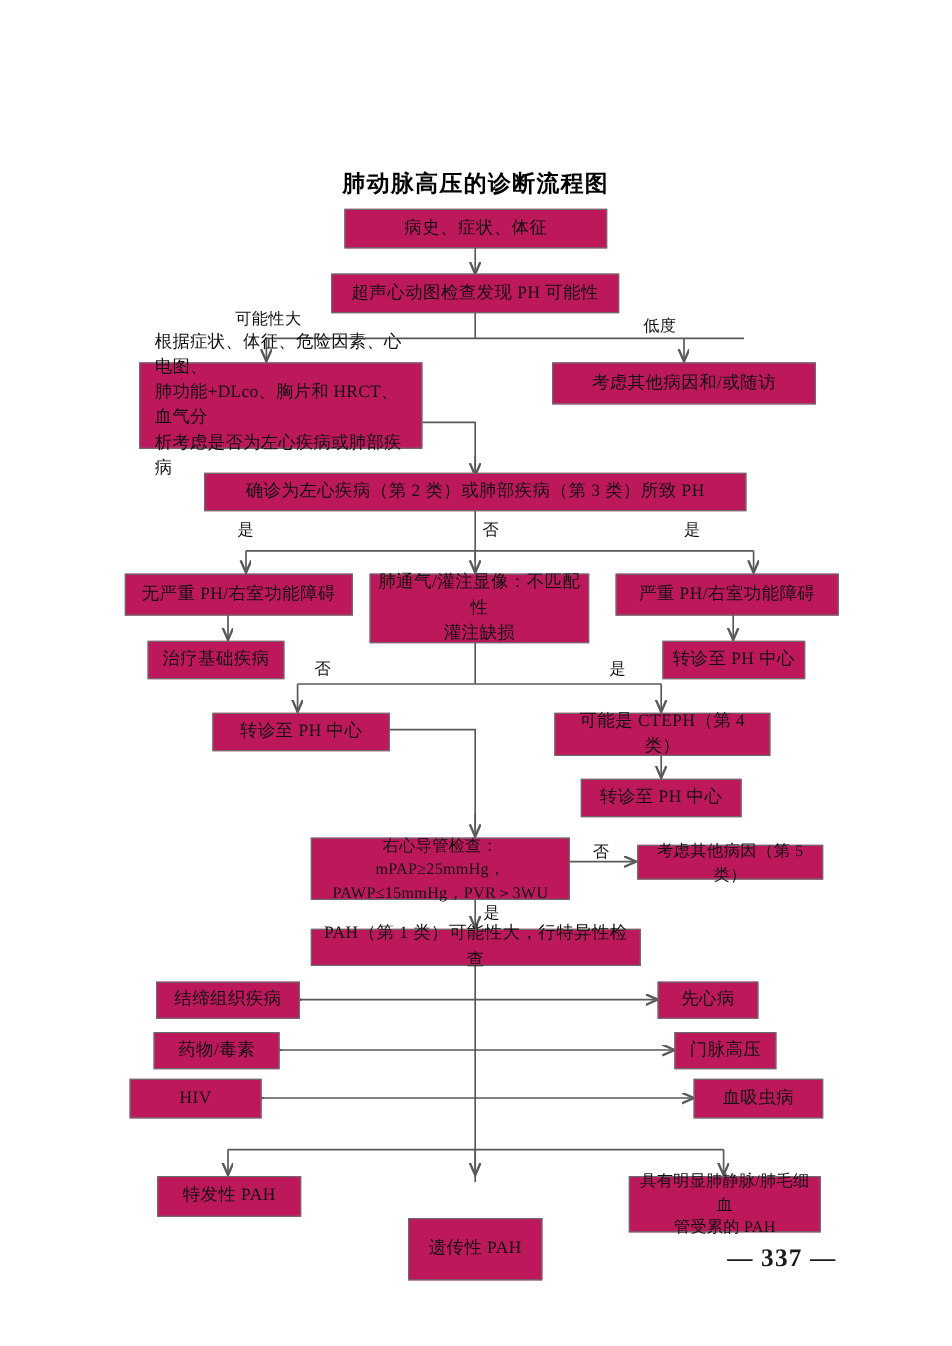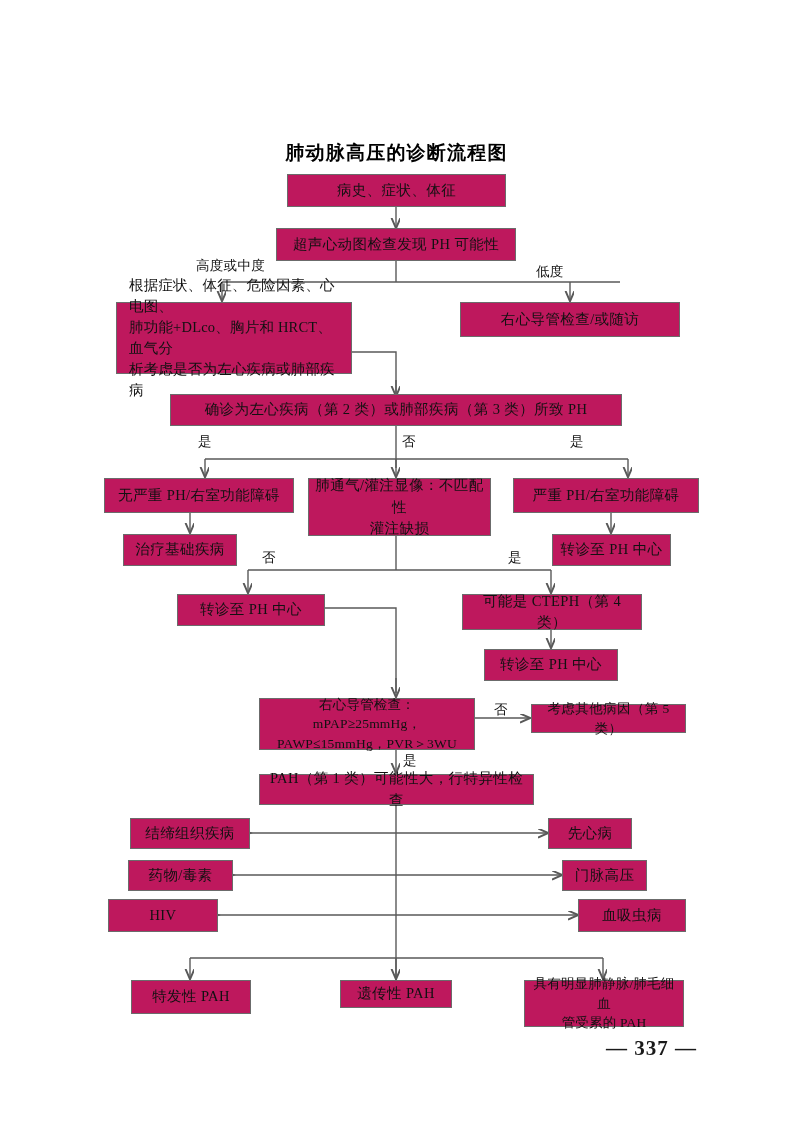--- a/index.html
+++ b/index.html
@@ -132,21 +132,21 @@
   </svg>
 
   <div class="node" style="left:287px; top:174px; width:219px; height:33px;">病史、症状、体征</div>
 
   <div class="node" style="left:276px; top:228px; width:240px; height:33px;">超声心动图检查发现 PH 可能性</div>
 
   <div class="node tight" style="left:116px; top:302px; width:236px; height:72px; justify-content:flex-start; text-align:left; padding-left:12px;">根据症状、体征、危险因素、心电图、
 肺功能+DLco、胸片和 HRCT、血气分
 析考虑是否为左心疾病或肺部疾病</div>
 
-  <div class="node" style="left:460px; top:302px; width:220px; height:35px;">右心导管检查/或随访</div>
+  <div class="node" style="left:460px; top:302px; width:220px; height:35px;">考虑其他病因和/或随访</div>
 
   <div class="node" style="left:170px; top:394px; width:452px; height:32px;">确诊为左心疾病（第 2 类）或肺部疾病（第 3 类）所致 PH</div>
 
   <div class="node" style="left:308px; top:478px; width:183px; height:58px;">肺通气/灌注显像：不匹配性
 灌注缺损</div>
 
   <div class="node" style="left:104px; top:478px; width:190px; height:35px;">无严重 PH/右室功能障碍</div>
 
   <div class="node" style="left:513px; top:478px; width:186px; height:35px;">严重 PH/右室功能障碍</div>
 
@@ -174,26 +174,26 @@
   <div class="node" style="left:128px; top:860px; width:105px; height:31px;">药物/毒素</div>
 
   <div class="node" style="left:562px; top:860px; width:85px; height:31px;">门脉高压</div>
 
   <div class="node" style="left:108px; top:899px; width:110px; height:33px;">HIV</div>
 
   <div class="node" style="left:578px; top:899px; width:108px; height:33px;">血吸虫病</div>
 
   <div class="node" style="left:131px; top:980px; width:120px; height:34px;">特发性 PAH</div>
 
-  <div class="node" style="left:340px; top:980px; width:112px; height:28px;">遗传性 PAH</div>
+  <div class="node" style="left:340px; top:1015px; width:112px; height:52px;">遗传性 PAH</div>
 
   <div class="node tight" style="left:524px; top:980px; width:160px; height:47px; font-size:13.5px;">具有明显肺静脉/肺毛细血
 管受累的 PAH</div>
 
-  <div class="edge-label" style="left:196px; top:257px;">高度或中度</div>
+  <div class="edge-label" style="left:196px; top:257px;">可能性大</div>
   <div class="edge-label" style="left:536px; top:263px;">低度</div>
   <div class="edge-label" style="left:198px; top:433px;">是</div>
   <div class="edge-label" style="left:402px; top:433px;">否</div>
   <div class="edge-label" style="left:570px; top:433px;">是</div>
   <div class="edge-label" style="left:262px; top:549px;">否</div>
   <div class="edge-label" style="left:508px; top:549px;">是</div>
   <div class="edge-label" style="left:494px; top:701px;">否</div>
   <div class="edge-label" style="left:403px; top:752px;">是</div>
 
   <div id="page-number">— 337 —</div>

